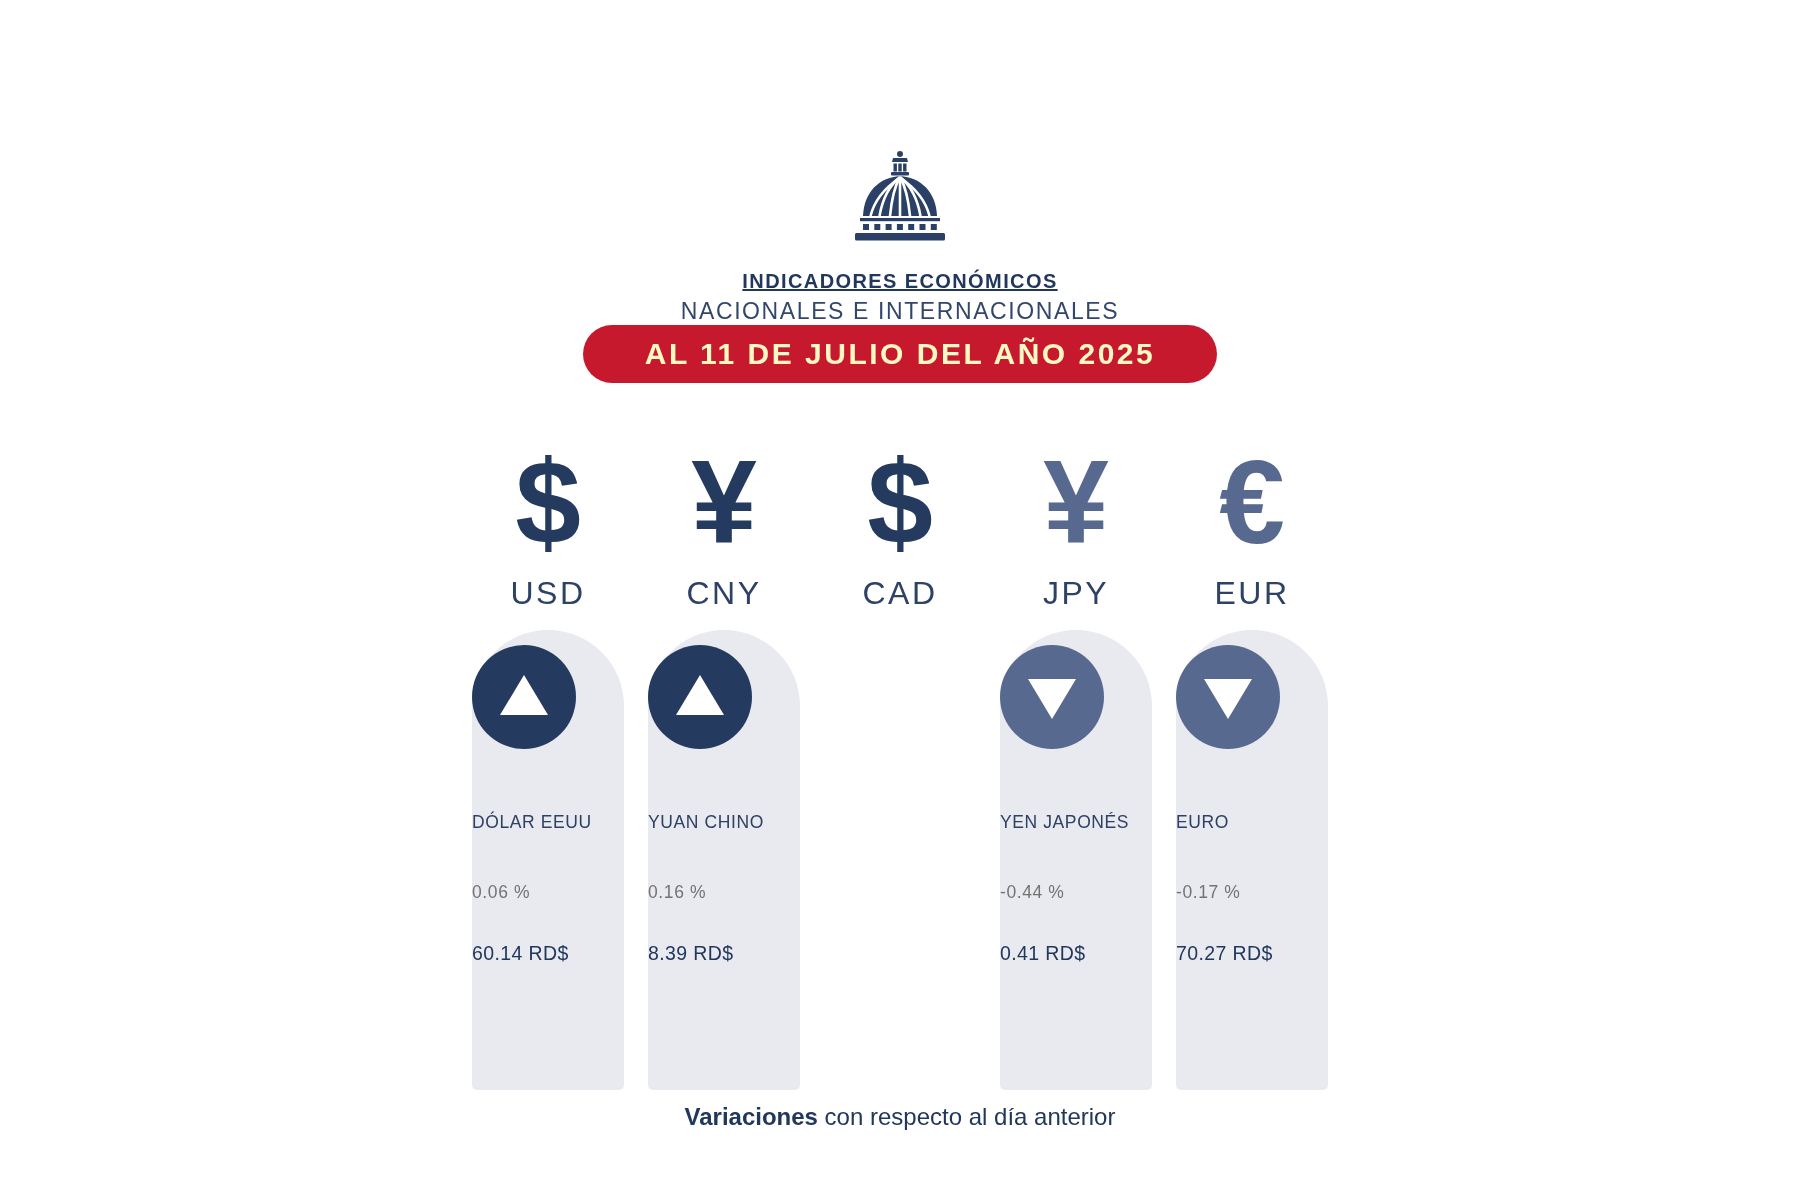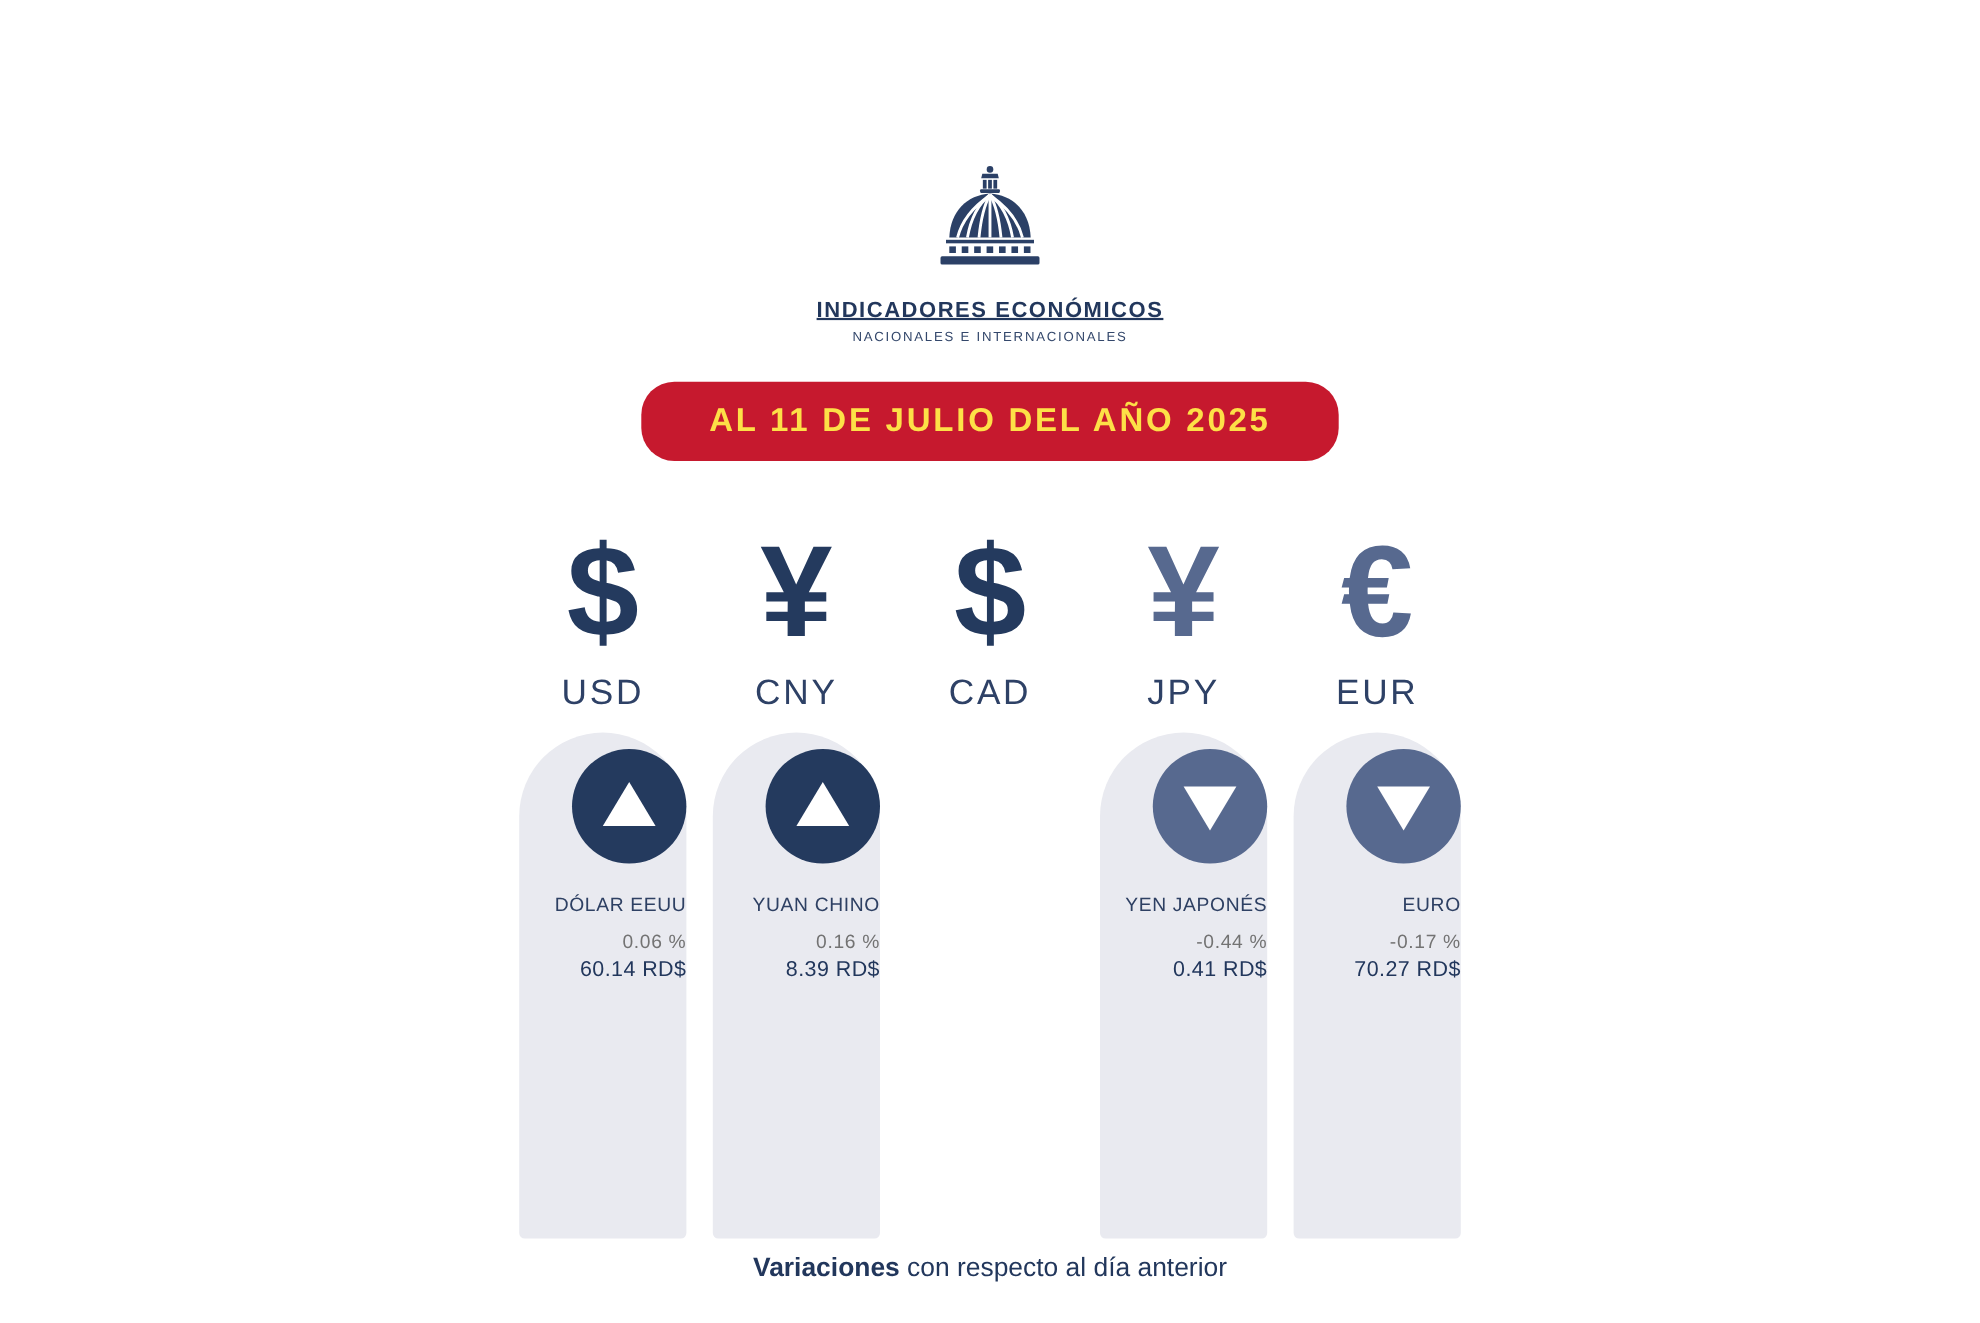--- a/index.html
+++ b/index.html
@@ -16,30 +16,29 @@
   }
   
   .logo-wrap { margin-top: 150px; }
   .title {
     margin-top: 24px;
     font-size: 20px; font-weight: 700; letter-spacing: 1.4px;
     color: #22375C; text-align: center; text-decoration: underline;
   }
   .subtitle {
     margin-top: 5px;
-    font-size: 12px; font-weight: 400; letter-spacing: 1.6px;
+    font-size: 23px; font-weight: 400; letter-spacing: 1.6px;
     color: #33476B; text-align: center;
   }
   
   .banner {
-    margin-top: 34px;
     background: #C6192E;
-    color: #fde047;
+    color: #fef9c3;
     border-radius: 30px;
-    height: 72px;
+    height: 58px;
     padding: 0 62px;
     display: flex; align-items: center; justify-content: center;
     font-size: 30px; font-weight: 700; letter-spacing: 2.5px;
   }
   
   .grid {
     margin-top: 38px;
     display: grid;
     grid-template-columns: repeat(5, 152px);
     column-gap: 24px;
@@ -56,21 +55,21 @@
   .code {
     margin-top: 14px;
     font-size: 32px; font-weight: 400; letter-spacing: 2.5px;
     color: #2E4166;
   }
   .pill {
     margin-top: 18px;
     width: 152px; height: 460px;
     background: #E9EAF0;
     border-radius: 76px 76px 5px 5px;
-    display: flex; flex-direction: column; align-items: flex-end;
+    display: flex; flex-direction: column; align-items: flex-start; gap: 36px;
   }
   .circle {
     margin-top: 15px;
     width: 104px; height: 104px;
     border-radius: 50%;
     display: flex; align-items: center; justify-content: center;
   }
   .col.up .circle { background: #243A5E; }
   .col.down .circle { background: #57698F; }
   .tri-up {

